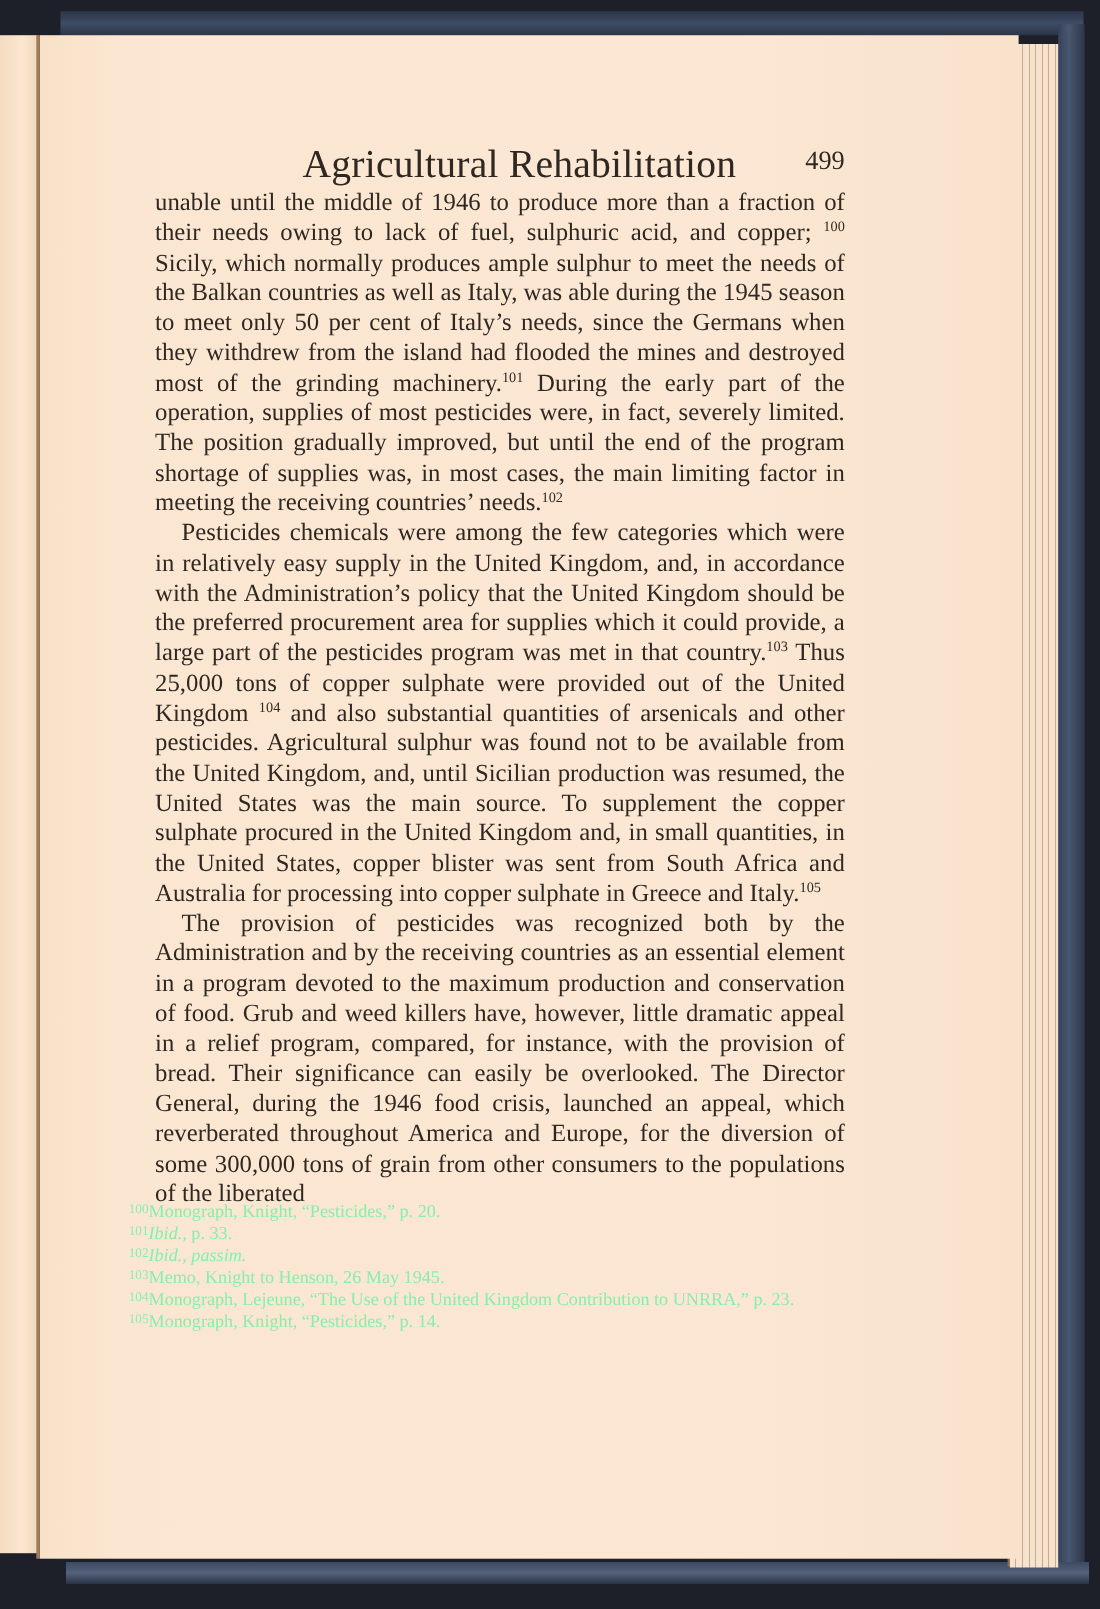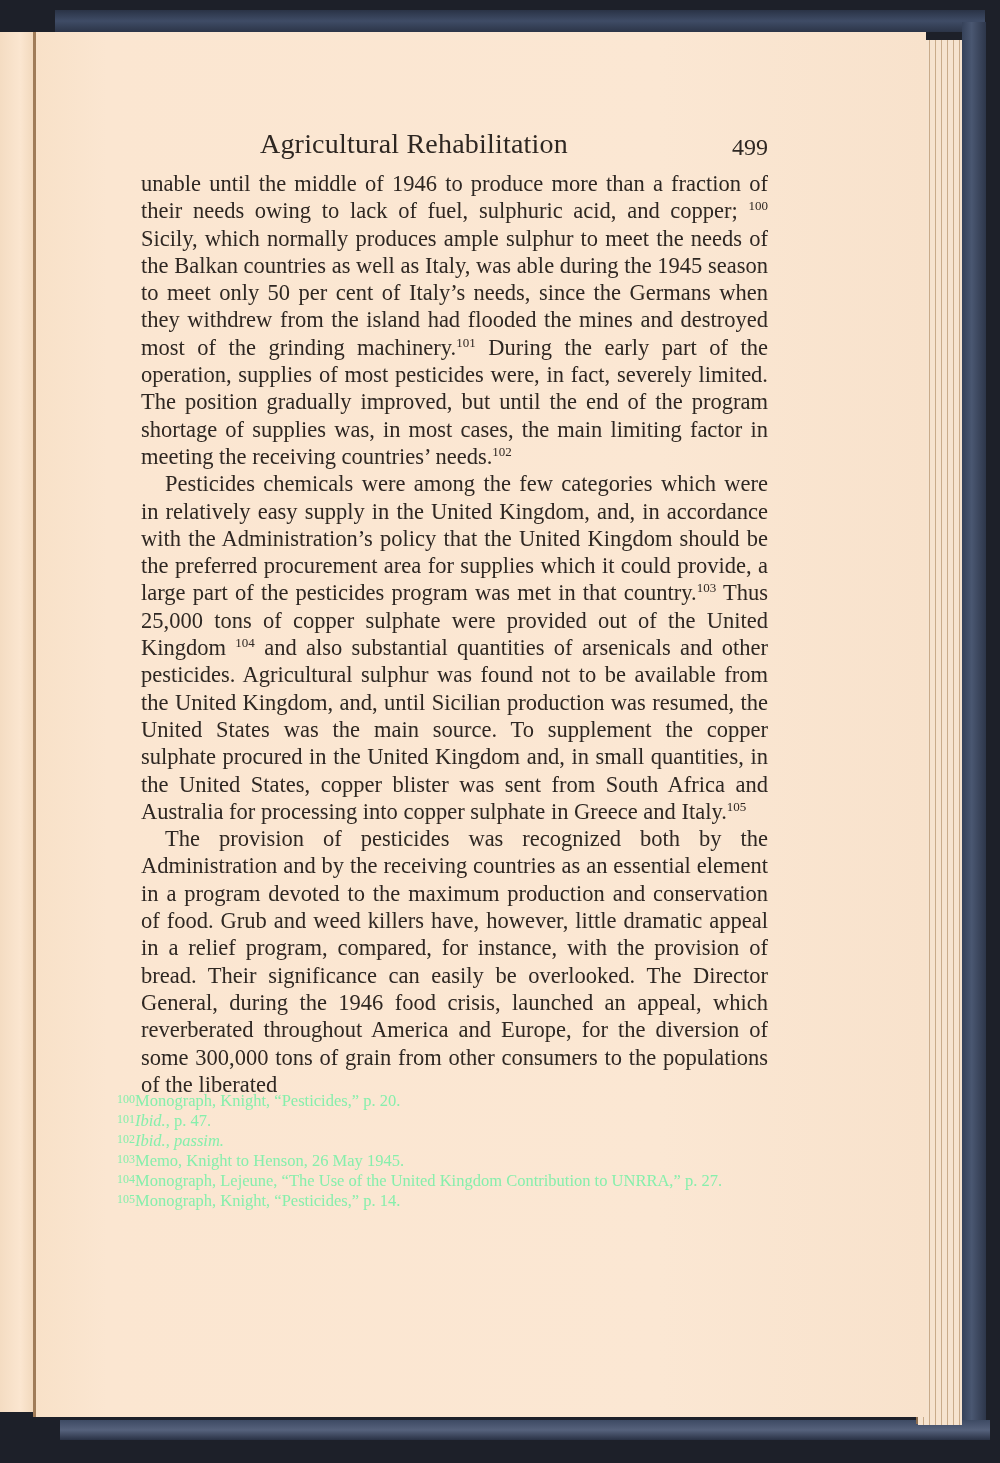--- a/index.html
+++ b/index.html
@@ -41,21 +41,21 @@
     }
     .text-block {
       position: absolute; left: 93px; top: 128px; width: 675px;
       color: #2e2722;
     }
     .running-head {
       display: flex; justify-content: space-between; align-items: baseline;
       height: 36px; position: relative;
     }
     .running-title {
-      position: absolute; left: 167px; top: 0; font-size: 28px; letter-spacing: 0.2px;
+      position: absolute; left: 182px; top: 0; font-size: 36px; letter-spacing: 0.2px;
     }
     .page-number {
       position: absolute; right: 0; top: 6px; font-size: 24px;
     }
     .body-text {
       margin-top: 6px;
       font-size: 22.5px; line-height: 27.3px; text-align: justify; margin-left: 48px;
     }
     .body-text p { margin: 0; text-indent: 0; }
     .body-text p.indent { text-indent: 24px; }
@@ -87,18 +87,18 @@
   </div>
   <div class="body-text" id="body-text">
       <p><span>unable until the middle of 1946 to produce more than a fraction of their needs owing to lack of fuel, sulphuric acid, and copper; </span><sup>100</sup><span> Sicily, which normally produces ample sulphur to meet the needs of the Balkan countries as well as Italy, was able during the 1945 season to meet only 50 per cent of Italy’s needs, since the Germans when they withdrew from the island had flooded the mines and destroyed most of the grinding machinery.</span><sup>101</sup><span> During the early part of the operation, supplies of most pesticides were, in fact, severely limited. The position gradually improved, but until the end of the program shortage of supplies was, in most cases, the main limiting factor in meeting the receiving countries’ needs.</span><sup>102</sup></p>
       <p class="indent"><span>Pesticides chemicals were among the few categories which were in relatively easy supply in the United Kingdom, and, in accordance with the Administration’s policy that the United Kingdom should be the preferred procurement area for supplies which it could provide, a large part of the pesticides program was met in that country.</span><sup>103</sup><span> Thus 25,000 tons of copper sulphate were provided out of the United Kingdom </span><sup>104</sup><span> and also substantial quantities of arsenicals and other pesticides. Agricultural sulphur was found not to be available from the United Kingdom, and, until Sicilian production was resumed, the United States was the main source. To supplement the copper sulphate procured in the United Kingdom and, in small quantities, in the United States, copper blister was sent from South Africa and Australia for processing into copper sulphate in Greece and Italy.</span><sup>105</sup></p>
       <p class="indent"><span>The provision of pesticides was recognized both by the Administration and by the receiving countries as an essential element in a program devoted to the maximum production and conservation of food. Grub and weed killers have, however, little dramatic appeal in a relief program, compared, for instance, with the provision of bread. Their significance can easily be overlooked. The Director General, during the 1946 food crisis, launched an appeal, which reverberated throughout America and Europe, for the diversion of some 300,000 tons of grain from other consumers to the populations of the liberated</span></p>
     </div>
 </div>
 
 <div class="footnotes" id="footnotes">
     <p class="fn"><span class="fn-num">100</span><span>Monograph, Knight, “Pesticides,” p. 20.</span></p>
-    <p class="fn"><span class="fn-num">101</span><i>Ibid.</i><span>, p. 47.</span></p>
+    <p class="fn"><span class="fn-num">101</span><i>Ibid.</i><span>, p. 33.</span></p>
     <p class="fn"><span class="fn-num">102</span><i>Ibid., passim.</i></p>
     <p class="fn"><span class="fn-num">103</span><span>Memo, Knight to Henson, 26 May 1945.</span></p>
-    <p class="fn"><span class="fn-num">104</span><span>Monograph, Lejeune, “The Use of the United Kingdom Contribution to UNRRA,” p. 27.</span></p>
+    <p class="fn"><span class="fn-num">104</span><span>Monograph, Lejeune, “The Use of the United Kingdom Contribution to UNRRA,” p. 23.</span></p>
     <p class="fn"><span class="fn-num">105</span><span>Monograph, Knight, “Pesticides,” p. 14.</span></p>
   </div>
 
 </body></html>

